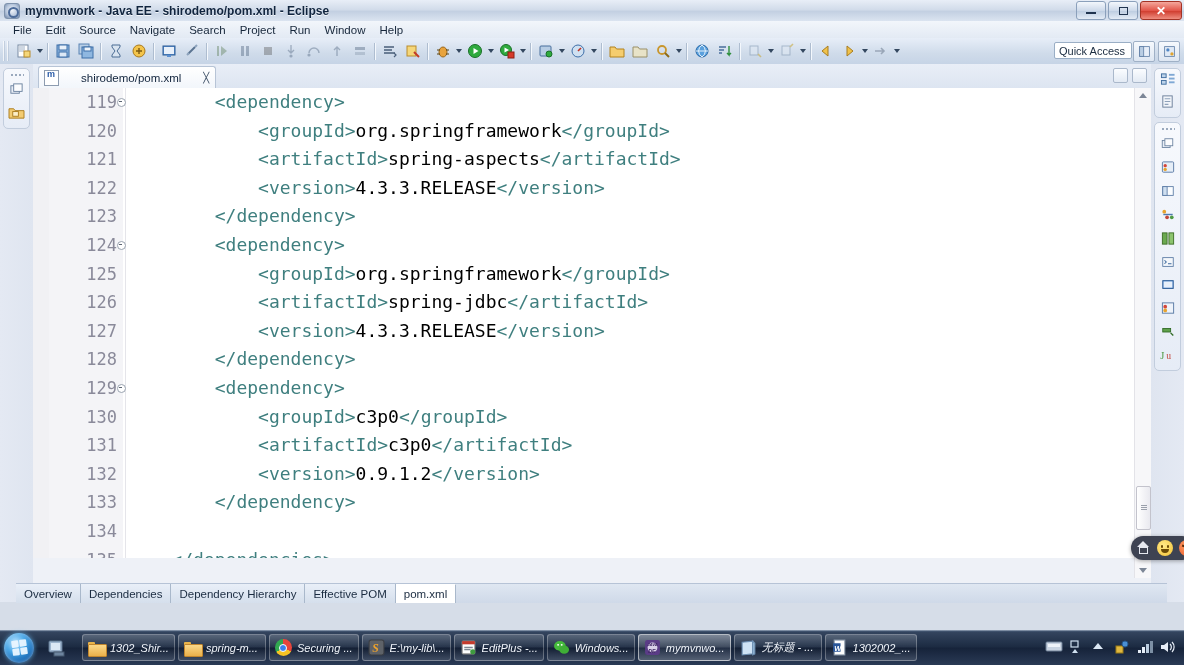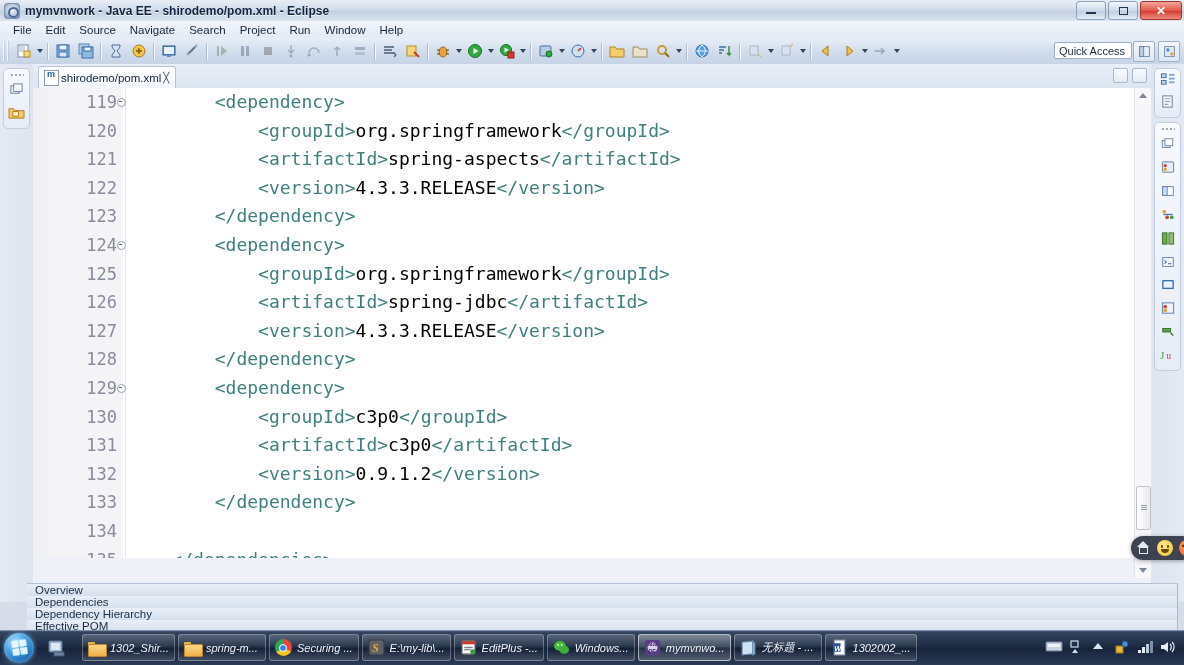--- a/index.html
+++ b/index.html
@@ -117,21 +117,21 @@
     position:absolute;left:33px;top:64px;width:1118px;height:538px;
     background:#eef1f7;
   }
   .tabrow{
     position:relative;height:24px;
     background:linear-gradient(to bottom,#e9eef7,#dde5f1);
     border-bottom:1px solid #b9c6d8;
   }
   .etab{
     position:absolute;left:5px;top:2px;height:21px;
-    display:flex;align-items:center;gap:2px;padding:0 6px 0 5px;
+    display:flex;align-items:center;gap:22px;padding:0 6px 0 5px;
     background:linear-gradient(to bottom,#ffffff,#f2f6fb);
     border:1px solid #b7c4d6;border-bottom:none;
     border-radius:3px 3px 0 0;
     font-size:11.5px;color:#11243c;white-space:nowrap;
   }
   .tabicon{
     width:13px;height:14px;background:#fff;border:1px solid #8d9cb0;
     position:relative;flex:none;
   }
   .tabicon:after{content:"m";position:absolute;left:2px;top:-2px;font-size:9px;color:#2a5ca8;font-weight:bold;}
@@ -204,24 +204,24 @@
     background:linear-gradient(to bottom,#ffffff,#e9e9ef);
     border:1px solid #c3c3cc;border-radius:2px;
   }
   .hs-thumb:after{
     content:"";position:absolute;left:50%;margin-left:-3px;top:4px;width:6px;height:5px;
     background:repeating-linear-gradient(to right,#9aa0ab 0 1px,transparent 1px 2px);
   }
 
   
   .formtabs{
-    position:absolute;left:27px;top:583px;width:1151px;height:19px;
+    position:absolute;left:16px;top:583px;width:1151px;height:19px;
     background:linear-gradient(to bottom,#dfe7f2,#cfd9e8);
     border-top:1px solid #b6c3d6;
-    display:flex;align-items:stretch;flex-direction:column;
+    display:flex;align-items:stretch;
   }
   .ftab{
     display:flex;align-items:center;padding:0 8px;font-size:11.5px;color:#1a2b40;
     border-right:1px solid #a9b8cb;
     background:linear-gradient(to bottom,#e9eff8,#d5dfec);
     white-space:nowrap;
   }
   .ftab.active{background:#ffffff;border-top:1px solid #fff;}
 
   

